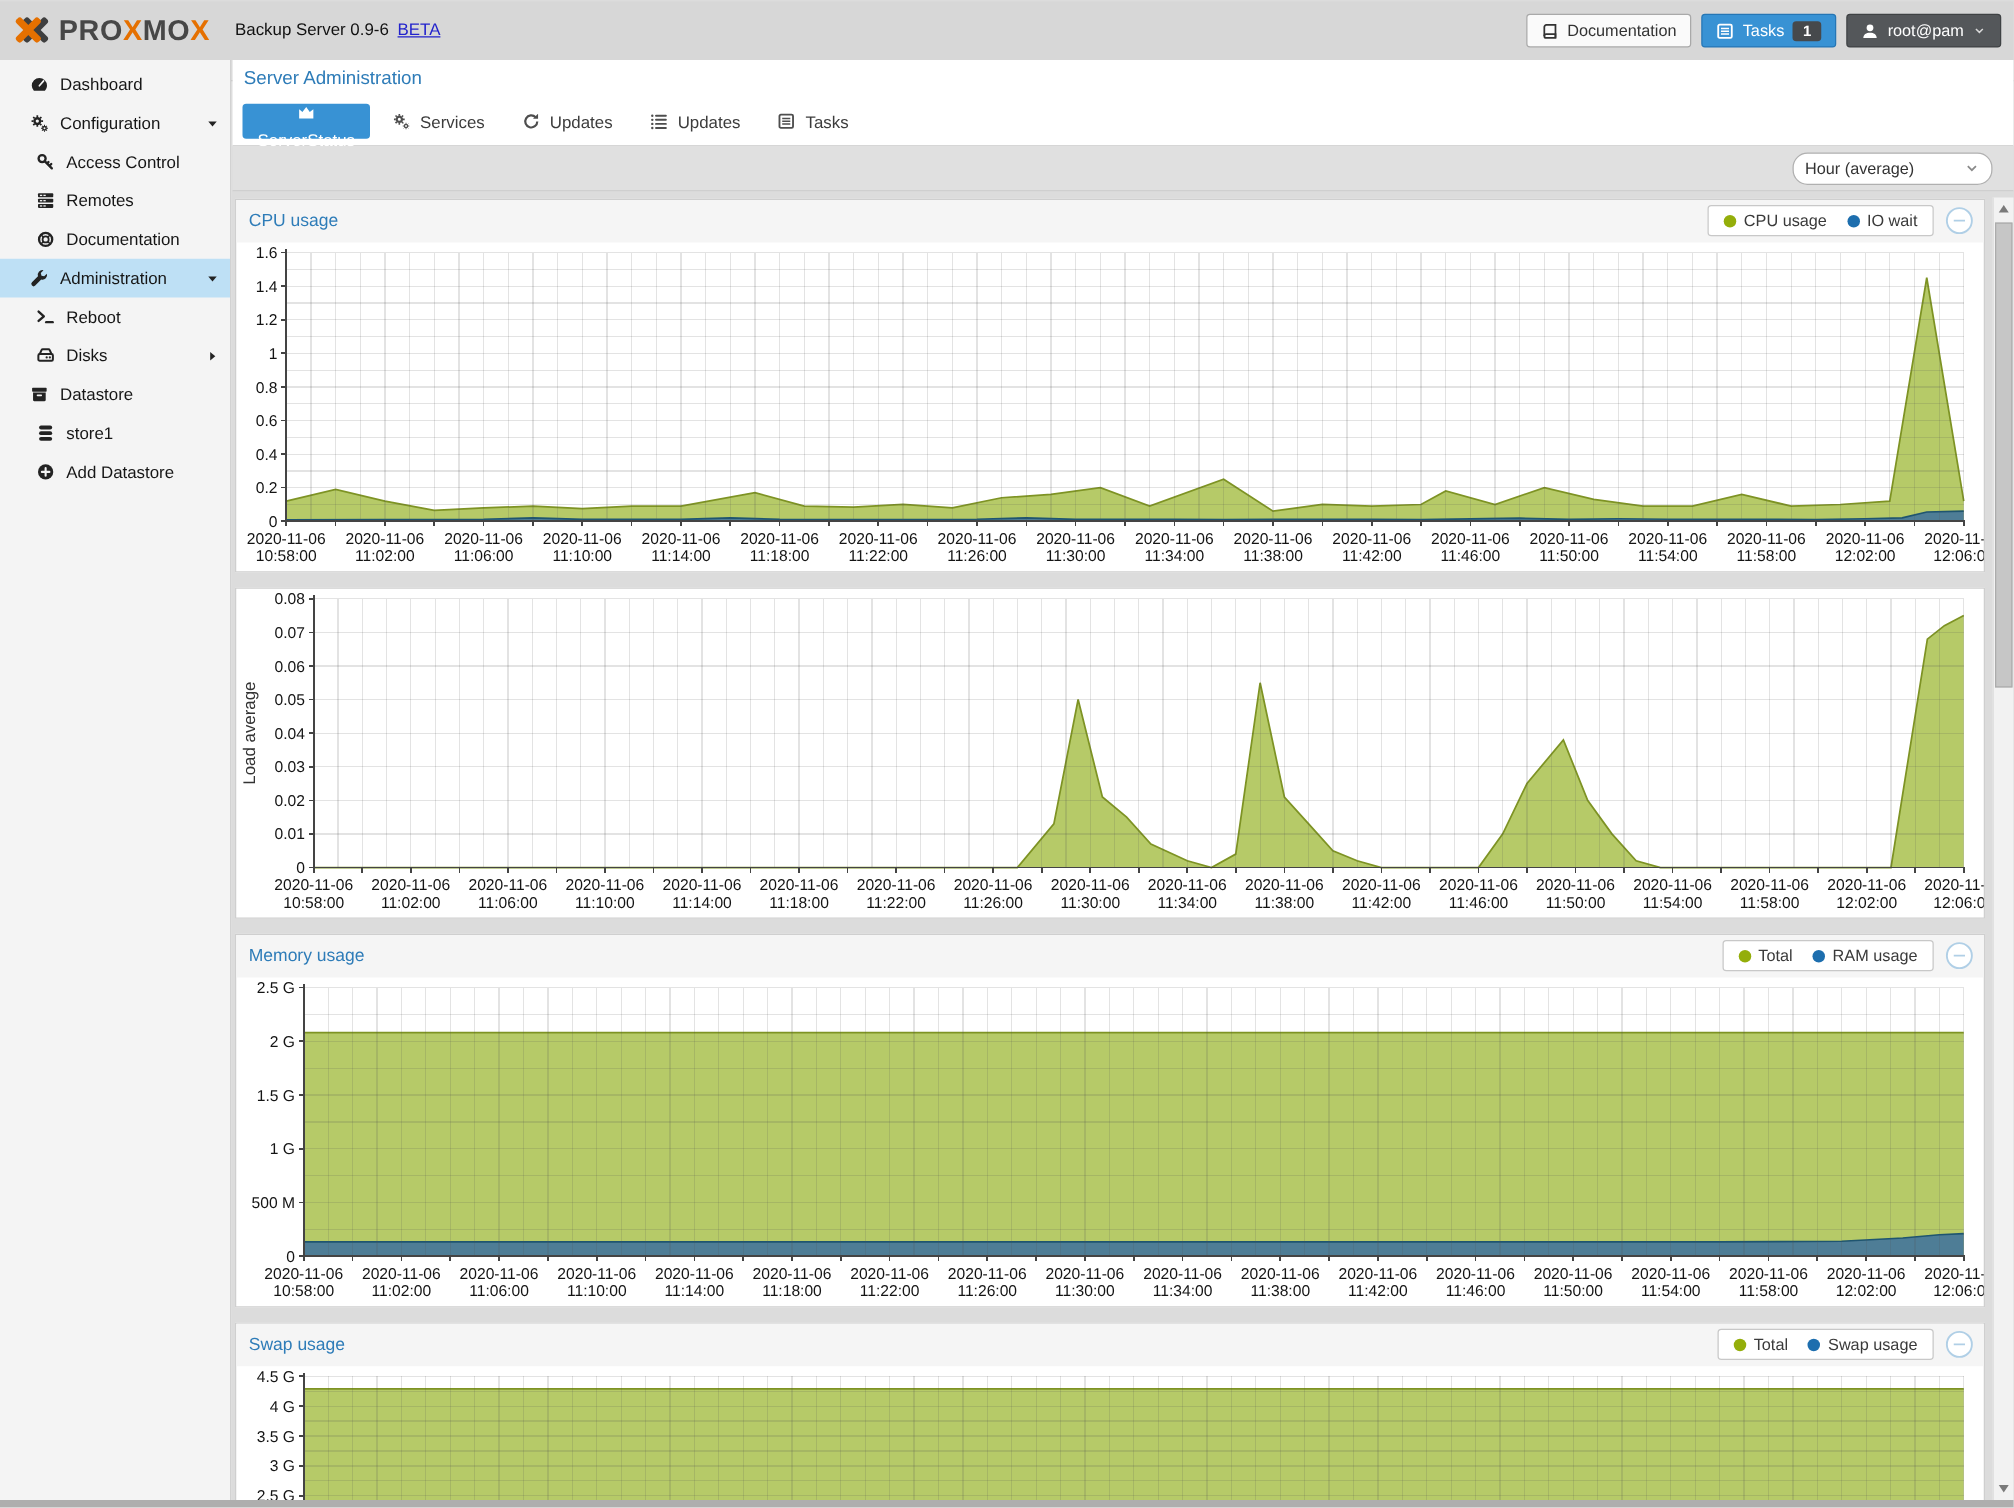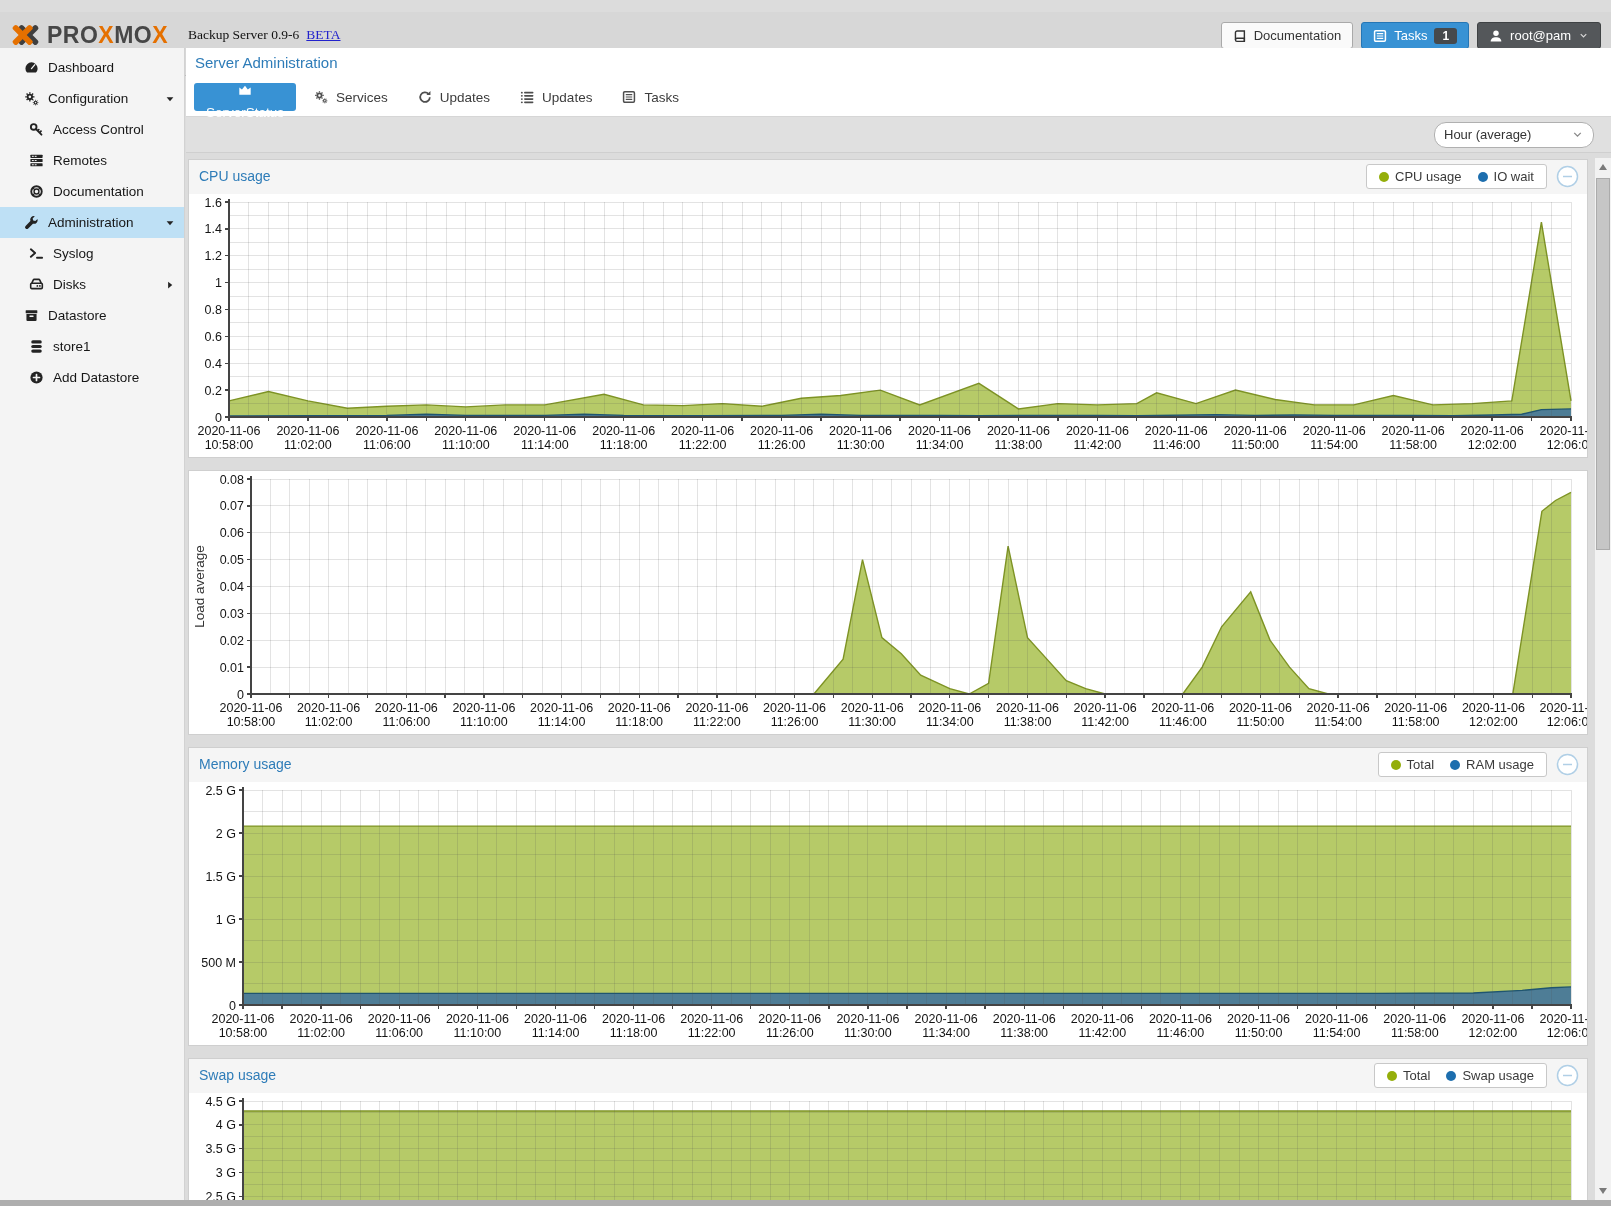--- a/index.html
+++ b/index.html
@@ -2,25 +2,25 @@
 <html><head>
 <meta charset="utf-8">
 <style>
   html,body{margin:0;padding:0;}
   body{background:#dcdcdc;font-family:"Liberation Sans","DejaVu Sans",sans-serif;}
   .page{position:relative;width:1611px;height:1206px;overflow:hidden;background:#dcdcdc;}
   .ic{display:inline-block;flex:none;}
   .ic use{pointer-events:none;}
 
   
-  .hdr{position:absolute;top:12px;left:0;right:0;height:64px;background:#d7d7d7;border-bottom:1px solid #bdbdbd;box-sizing:border-box;}
+  .hdr{position:absolute;top:1px;left:0;right:0;height:64px;background:#d7d7d7;border-bottom:1px solid #bdbdbd;box-sizing:border-box;}
   .logo{position:absolute;left:12px;top:8px;display:flex;align-items:center;gap:4px;}
   .brand{font-size:23px;font-weight:bold;letter-spacing:.5px;color:#474747;line-height:30px;}
   .brand .or{color:#e57000;}
-  .product{position:absolute;left:188px;top:15px;font-size:13.5px;color:#111;font-family:Liberation Serif, serif;}
+  .product{position:absolute;left:188px;top:15px;font-size:13.5px;color:#111;}
   .beta{color:#2222cc;text-decoration:underline;margin-left:7px;cursor:pointer;}
   .hdr-right{position:absolute;right:10px;top:10px;display:flex;gap:8px;}
   .hbtn{height:27px;box-sizing:border-box;border-radius:3px;font-size:13px;display:inline-flex;align-items:center;gap:7px;padding:0 11px;cursor:pointer;}
   .hbtn .ic{width:14px;height:14px;}
   .hbtn-doc{background:#fafafa;border:1px solid #a9a9a9;color:#333;}
   .hbtn-tasks{background:#3892d4;border:1px solid #2576b5;color:#fff;}
   .badge{background:#46494c;color:#fff;border-radius:3px;padding:1px 8px;font-size:12px;font-weight:bold;}
   .hbtn-user{background:#54575a;border:1px solid #3f4244;color:#fff;}
   .hbtn-user .caret-ic{width:11px;height:11px;color:#d8d8d8;}
 
@@ -288,21 +288,21 @@
         </svg>
         <span class="lbl">Administration</span>
         <span class="side-caret"><svg class="ic" viewBox="0 0 16 16">
             <use href="#caret-down-icon" xlink:href="#caret-down-icon"></use>
           </svg></span>
       </div>
       <div class="side-item lvl1">
         <svg class="ic" viewBox="0 0 16 16">
           <use href="#terminal-icon" xlink:href="#terminal-icon"></use>
         </svg>
-        <span class="lbl">Syslog</span>
+        <span class="lbl">Reboot</span>
       </div>
       <div class="side-item lvl1">
         <svg class="ic" viewBox="0 0 16 16">
           <use href="#disk-icon" xlink:href="#disk-icon"></use>
         </svg>
         <span class="lbl">Disks</span>
         <span class="side-caret"><svg class="ic" viewBox="0 0 16 16">
             <use href="#caret-right-icon" xlink:href="#caret-right-icon"></use>
           </svg></span>
       </div>

